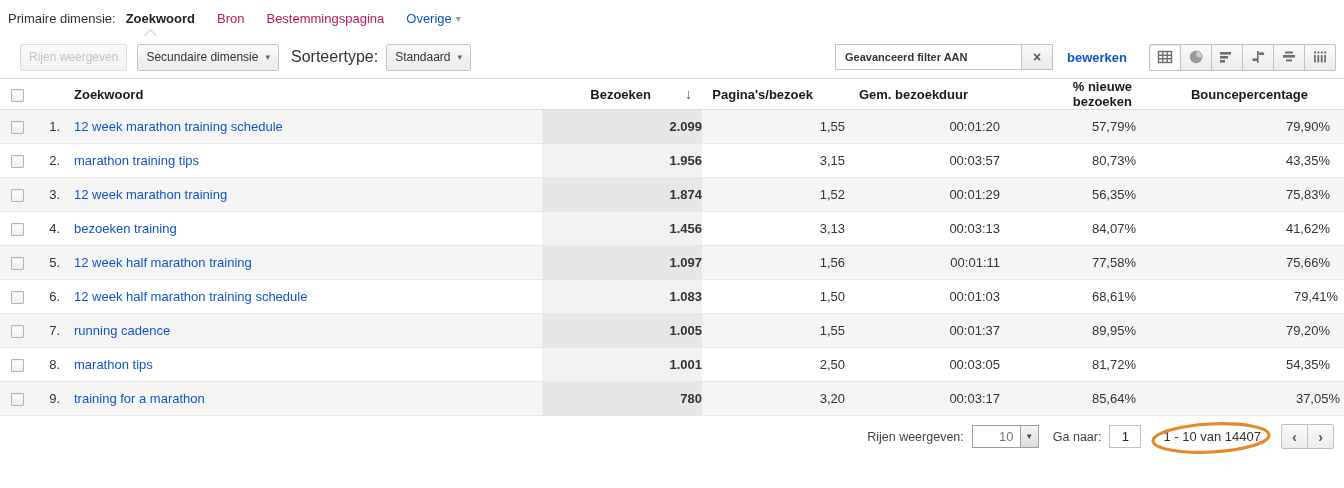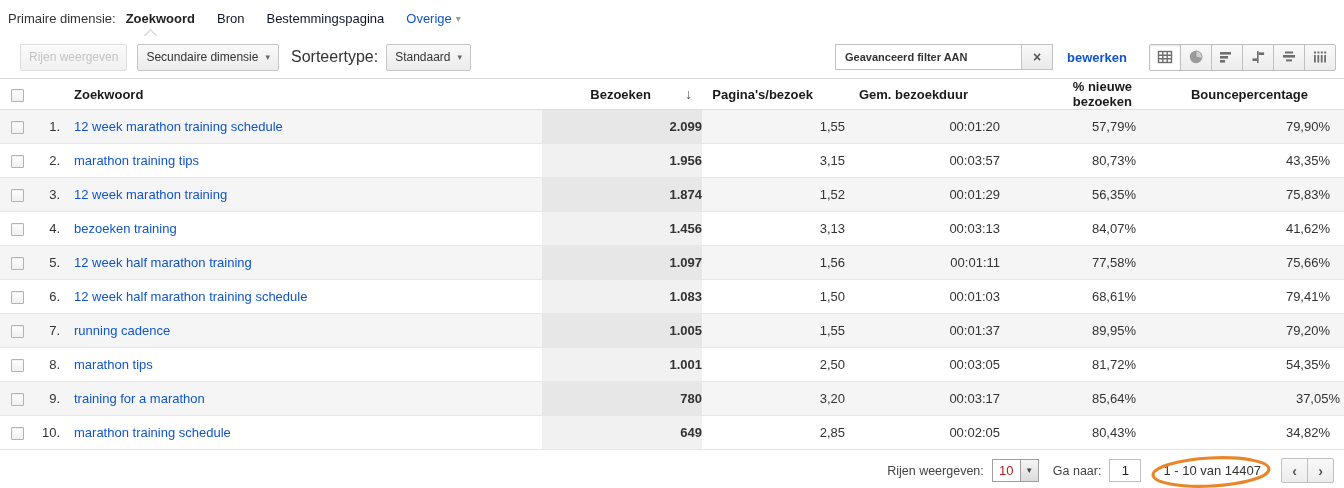--- a/index.html
+++ b/index.html
@@ -5,21 +5,21 @@
   * { margin:0; padding:0; box-sizing:border-box; }
   html,body { background:#fff; }
   body { font-family:"Liberation Sans","DejaVu Sans",sans-serif; font-size:13px; color:#333; }
   .app { position:relative; width:1344px; height:488px; background:#fff; overflow:hidden; }
 
   
   .dim-bar { height:36px; display:flex; align-items:center; padding-left:8px; position:relative; }
   .dim-label { color:#333; margin-right:10px; }
   .dim-tab { margin-right:22px; cursor:pointer; }
   .dim-tab.selected { font-weight:bold; color:#222; cursor:default; }
-  .dim-tab.link, .link-blue { color:#0f172a; text-decoration:none; }
+  .dim-tab.link, .link-blue { color:#be185d; text-decoration:none; }
   .dim-more { color:#1155cc; margin-right:4px; }
   .dd-arrow-gray { color:#9e9e9e; font-size:10px; vertical-align:1px; }
   .tab-caret { position:absolute; left:146px; top:31px; width:9px; height:9px; background:#fff;
                border-top:1px solid #c9c9c9; border-left:1px solid #c9c9c9; transform:rotate(45deg); }
 
   
   .toolbar { height:42px; display:flex; align-items:center; padding:0 8px 0 20px; }
   .gabtn { display:inline-flex; align-items:center; height:27px; padding:0 8px; font-size:12px; color:#333;
            background:linear-gradient(#f9f9f9,#ececec); border:1px solid #c6c6c6; border-radius:2px;
            cursor:pointer; white-space:nowrap; }
@@ -58,21 +58,21 @@
         background:linear-gradient(#fefefe,#f0f0f0); box-shadow:inset 0 1px 1px rgba(0,0,0,.06); vertical-align:middle; cursor:pointer; }
   td.c-check, th.c-check { padding-left:11px; }
   td.c-rank { text-align:right; padding-right:4px; color:#333; }
   td.c-kw { padding-left:10px; }
   .kw-link { color:#1155cc; text-decoration:none; cursor:pointer; }
 
   
   .footer { height:41px; display:flex; align-items:center; justify-content:flex-end; padding-right:10px; }
   .f-label { font-size:12.5px; color:#444; margin-right:8px; }
   .combo { display:inline-flex; align-items:stretch; height:23px; border:1px solid #9e9e9e; background:#fff; margin-right:14px; cursor:pointer; }
-  .combo .val { display:flex; align-items:center; justify-content:center; width:27px; font-size:13px; color:#b91c1c; }
+  .combo .val { display:flex; align-items:center; justify-content:center; width:27px; font-size:13px; color:#737373;margin-left:20px; }
   .combo .btn { width:18px; display:flex; align-items:center; justify-content:center;
                 background:linear-gradient(#f5f5f5,#dcdcdc); border-left:1px solid #9e9e9e; font-size:8px; color:#444; }
   .goto-input { width:32px; height:23px; border:1px solid #c0c0c0; text-align:center; font-size:13px; color:#222;
                 font-family:inherit; margin-right:12px; }
   .range-wrap { position:relative; padding:0 10px; margin-right:10px; }
   .range-text { font-size:13px; color:#333; white-space:nowrap; }
   .range-wrap svg { position:absolute; left:-4px; top:-9px; pointer-events:none; }
   .pager { display:flex; }
   .pgbtn { width:27px; height:25px; display:flex; align-items:center; justify-content:center;
            background:linear-gradient(#f9f9f9,#ececec); border:1px solid #c0c0c0; margin-left:-1px;
@@ -255,21 +255,21 @@
         <td class="cell-num" style="padding-right:14px;">75,66%</td>
       </tr>
       <tr>
         <td class="c-check"><span class="cb"></span></td>
         <td class="c-rank">6.</td>
         <td class="c-kw"><a class="kw-link">12 week half marathon training schedule</a></td>
         <td class="cell-visits">1.083</td>
         <td class="cell-num">1,50</td>
         <td class="cell-num">00:01:03</td>
         <td class="cell-num">68,61%</td>
-        <td class="cell-num" style="padding-right:14px;">79,41%</td>
+        <td class="cell-num" style="padding-right:6px;">79,41%</td>
       </tr>
       <tr>
         <td class="c-check"><span class="cb"></span></td>
         <td class="c-rank">7.</td>
         <td class="c-kw"><a class="kw-link">running cadence</a></td>
         <td class="cell-visits">1.005</td>
         <td class="cell-num">1,55</td>
         <td class="cell-num">00:01:37</td>
         <td class="cell-num">89,95%</td>
         <td class="cell-num" style="padding-right:14px;">79,20%</td>
@@ -286,30 +286,20 @@
       </tr>
       <tr>
         <td class="c-check"><span class="cb"></span></td>
         <td class="c-rank">9.</td>
         <td class="c-kw"><a class="kw-link">training for a marathon</a></td>
         <td class="cell-visits">780</td>
         <td class="cell-num">3,20</td>
         <td class="cell-num">00:03:17</td>
         <td class="cell-num">85,64%</td>
         <td class="cell-num" style="padding-right:4px;">37,05%</td>
-      </tr>
-      <tr>
-        <td class="c-check"><span class="cb"></span></td>
-        <td class="c-rank">10.</td>
-        <td class="c-kw"><a class="kw-link">marathon training schedule</a></td>
-        <td class="cell-visits">649</td>
-        <td class="cell-num">2,85</td>
-        <td class="cell-num">00:02:05</td>
-        <td class="cell-num">80,43%</td>
-        <td class="cell-num" style="padding-right:14px;">34,82%</td>
       </tr>
     </tbody>
   </table>
 
   <div class="footer">
     <span class="f-label">Rijen weergeven:</span>
     <span class="combo">
       <span class="val">10</span>
       <span class="btn">▼</span>
     </span>

